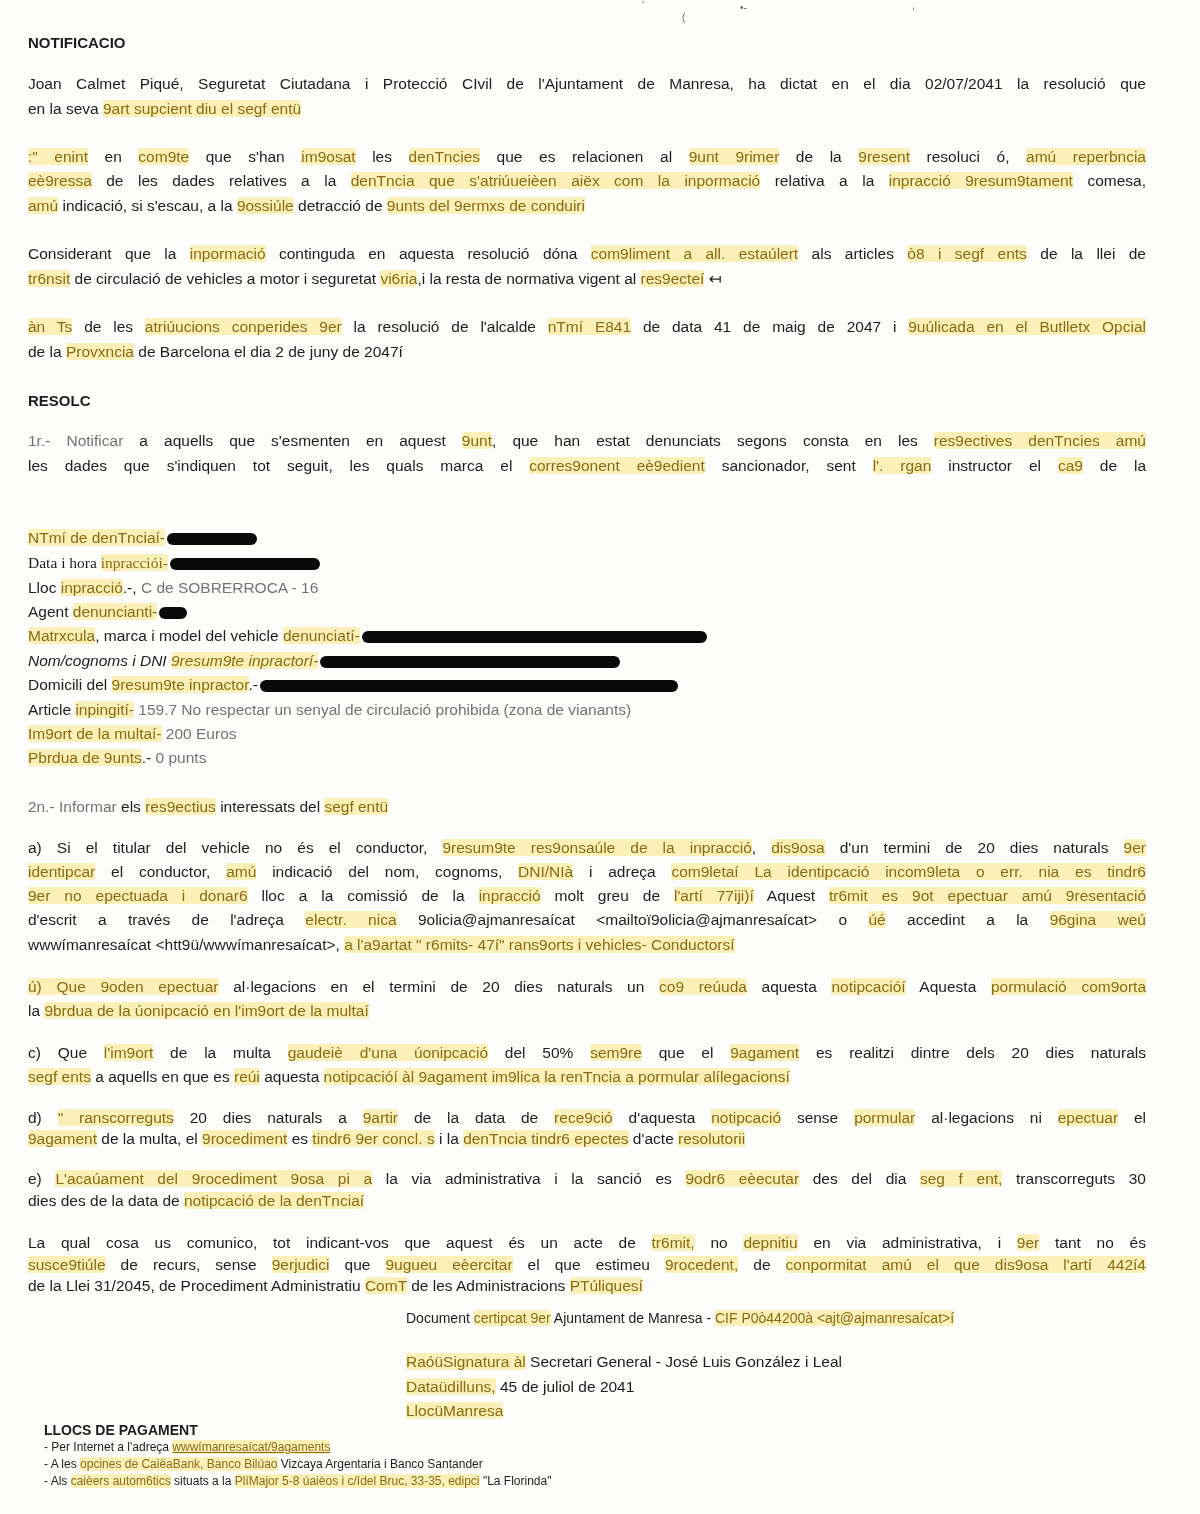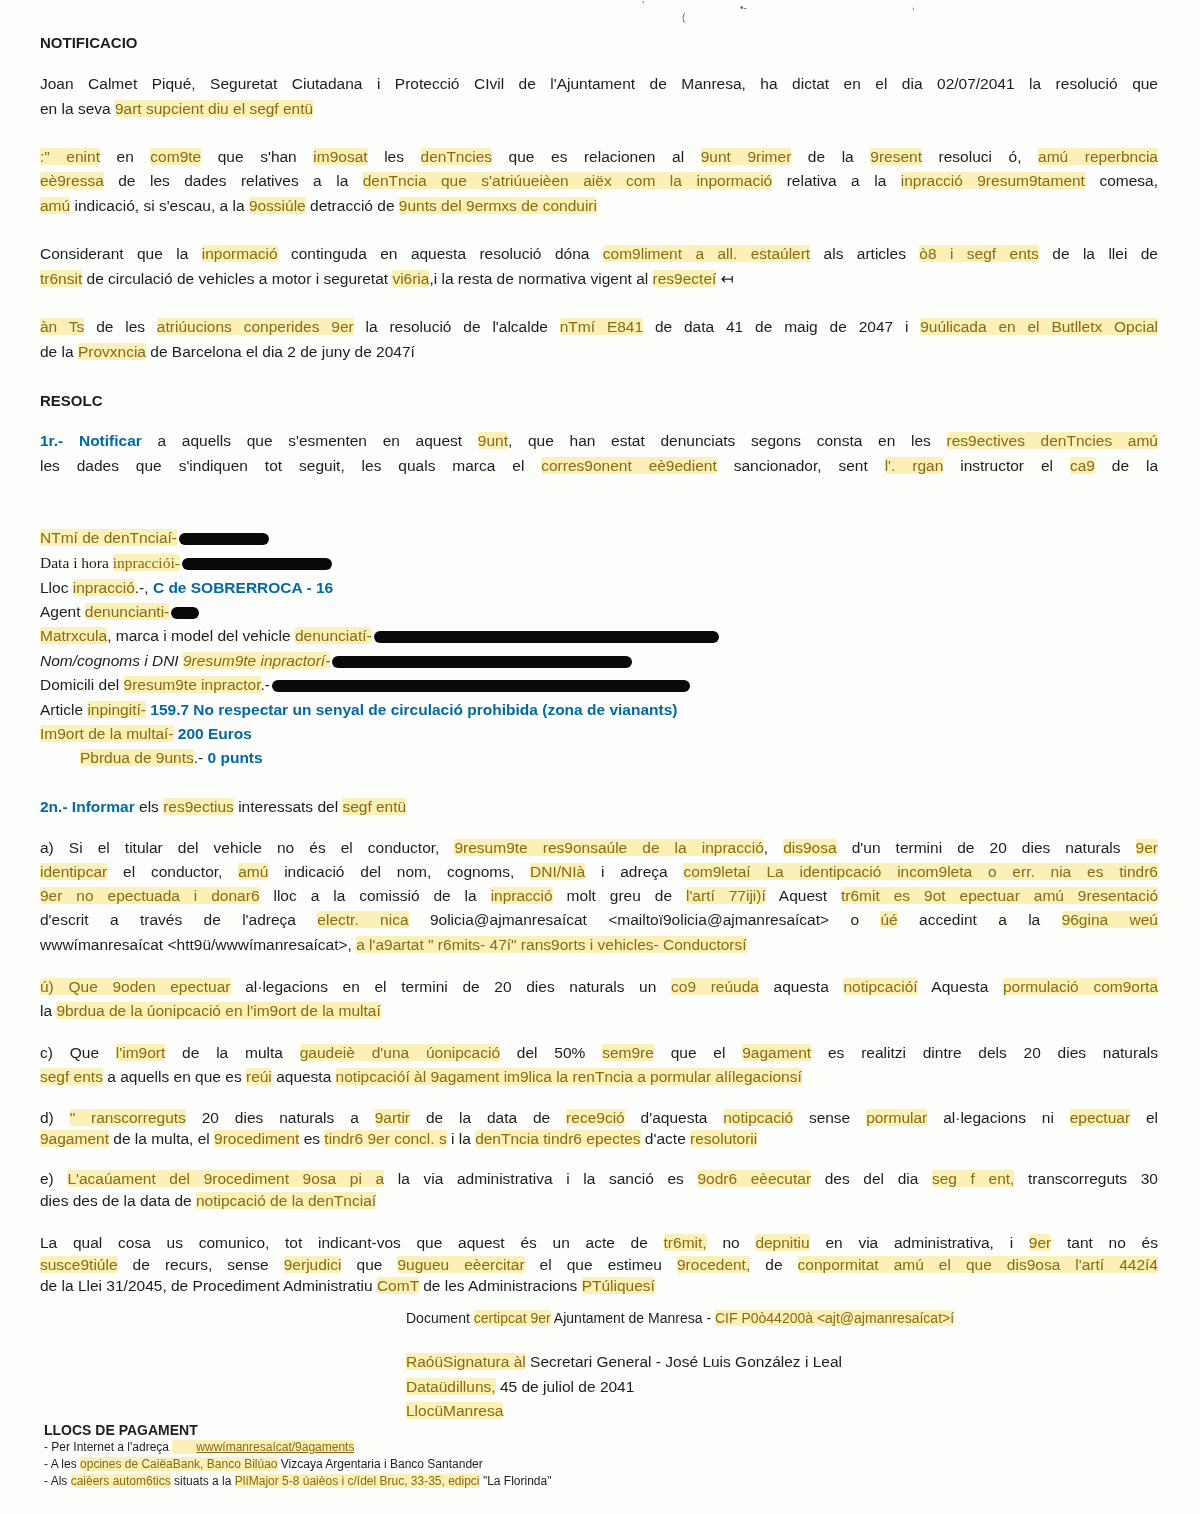--- a/index.html
+++ b/index.html
@@ -4,34 +4,34 @@
 <style>
   html, body { margin:0; padding:0; }
   body {
     width:1200px; height:1514px; position:relative; overflow:hidden;
     background:#fdfdfc;
     font-family:"Liberation Sans", sans-serif;
     color:#1d1d1d;
   }
   .page { position:absolute; left:0; top:0; width:1200px; height:1514px; }
   .ln {
-    position:absolute; left:40px; width:1118px;
+    position:absolute; left:28px; width:1118px;
     font-size:15.5px; line-height:20px; white-space:nowrap;
   }
   .ln.j { text-align:justify; text-align-last:justify; }
   .ln .hl { background:#fbf1b8; color:#8a6a12; border-radius:2px; }
-  .ln .b { font-weight:bold; color:#0369a1; }
+  .ln .b { font-weight:normal; color:#737373; }
   .heading { font-weight:bold; font-size:15px; }
   .small { font-size:14px; }
   .tiny { font-size:12px; line-height:16px; }
   .redact {
     display:inline-block; height:12px; background:#0a0a0a;
     border-radius:7px; vertical-align:middle; margin-left:2px;
   }
-  .link { text-decoration:underline;padding-left:24px; }
+  .link { text-decoration:underline; }
   .speck { position:absolute; color:#666; font-size:10px; }
 </style>
 </head>
 <body>
 
 <div class="page">
 
   <span class="speck" style="left:642px;top:0px">ʼ</span>
   <span class="speck" style="left:740px;top:2px">•-</span>
   <span class="speck" style="left:682px;top:12px">(</span>
@@ -60,21 +60,21 @@
   <div id="fields">
       <div class="ln" style="top: 528px;"><span class="hl">NTmí de denTnciaí-</span><span class="redact" style="width: 90px;"></span></div>
       <div class="ln" style="top: 553px; font-family: Liberation Serif, serif;"><span>Data i hora </span><span class="hl">inpracciói-</span><span class="redact" style="width: 150px;"></span></div>
       <div class="ln" style="top: 578px;"><span>Lloc </span><span class="hl">inpracció</span><span>.-, </span><span class="b">C de SOBRERROCA - 16</span></div>
       <div class="ln" style="top: 602px;"><span>Agent </span><span class="hl">denuncianti-</span><span class="redact" style="width: 28px;"></span></div>
       <div class="ln" style="top: 626px;"><span class="hl">Matrxcula</span><span>, marca i model del vehicle </span><span class="hl">denunciatí-</span><span class="redact" style="width: 345px;"></span></div>
       <div class="ln" style="top: 651px; font-style: italic;"><span>Nom/cognoms i DNI </span><span class="hl">9resum9te inpractorí-</span><span class="redact" style="width: 300px;"></span></div>
       <div class="ln" style="top: 675px;"><span>Domicili del </span><span class="hl">9resum9te inpractor</span><span>.-</span><span class="redact" style="width: 418px;"></span></div>
       <div class="ln" style="top: 700px;"><span>Article </span><span class="hl">inpingití-</span><span class="b"> 159.7 No respectar un senyal de circulació prohibida (zona de vianants)</span></div>
       <div class="ln" style="top: 724px;"><span class="hl">Im9ort de la multaí-</span><span class="b"> 200 Euros</span></div>
-      <div class="ln" style="top: 748px; margin-left: 40px;"><span class="hl">Pbrdua de 9unts</span><span>.-</span><span class="b"> 0  punts</span></div>
+      <div class="ln" style="top: 748px;"><span class="hl">Pbrdua de 9unts</span><span>.-</span><span class="b"> 0  punts</span></div>
     </div>
 
   <div class="ln" style="top:797px"><span class="b">2n.- Informar</span><span> els </span><span class="hl">res9ectius</span><span> interessats  del </span><span class="hl">segf entü</span></div>
 
   <div class="ln j" style="top:838px"><span>a) Si el titular del vehicle no és el conductor, </span><span class="hl">9resum9te res9onsaúle de la inpracció</span><span>, </span><span class="hl">dis9osa</span><span> d'un termini de 20 dies naturals </span><span class="hl">9er</span></div>
   <div class="ln j" style="top:862px"><span class="hl">identipcar</span><span> el conductor, </span><span class="hl">amú</span><span> indicació del nom, cognoms, </span><span class="hl">DNI/NIà</span><span> i adreça </span><span class="hl">com9letaí La identipcació incom9leta o err. nia es tindr6</span></div>
   <div class="ln j" style="top:886px"><span class="hl">9er no epectuada i donar6</span><span> lloc a la comissió de la </span><span class="hl">inpracció</span><span> molt greu de </span><span class="hl">l'artí 77iji)í</span><span> Aquest </span><span class="hl">tr6mit es 9ot epectuar amú 9resentació</span></div>
   <div class="ln j" style="top:910px"><span>d'escrit a través de l'adreça </span><span class="hl">electr. nica</span><span> 9olicia@ajmanresaícat  &lt;mailtoï9olicia@ajmanresaícat&gt;  o </span><span class="hl">úé</span><span> accedint a la </span><span class="hl">96gina weú</span></div>
   <div class="ln" style="top:935px"><span>wwwímanresaícat &lt;htt9ü/wwwímanresaícat&gt;, </span><span class="hl">a l'a9artat " r6mits- 47í" rans9orts i vehicles- Conductorsí</span></div>
 

